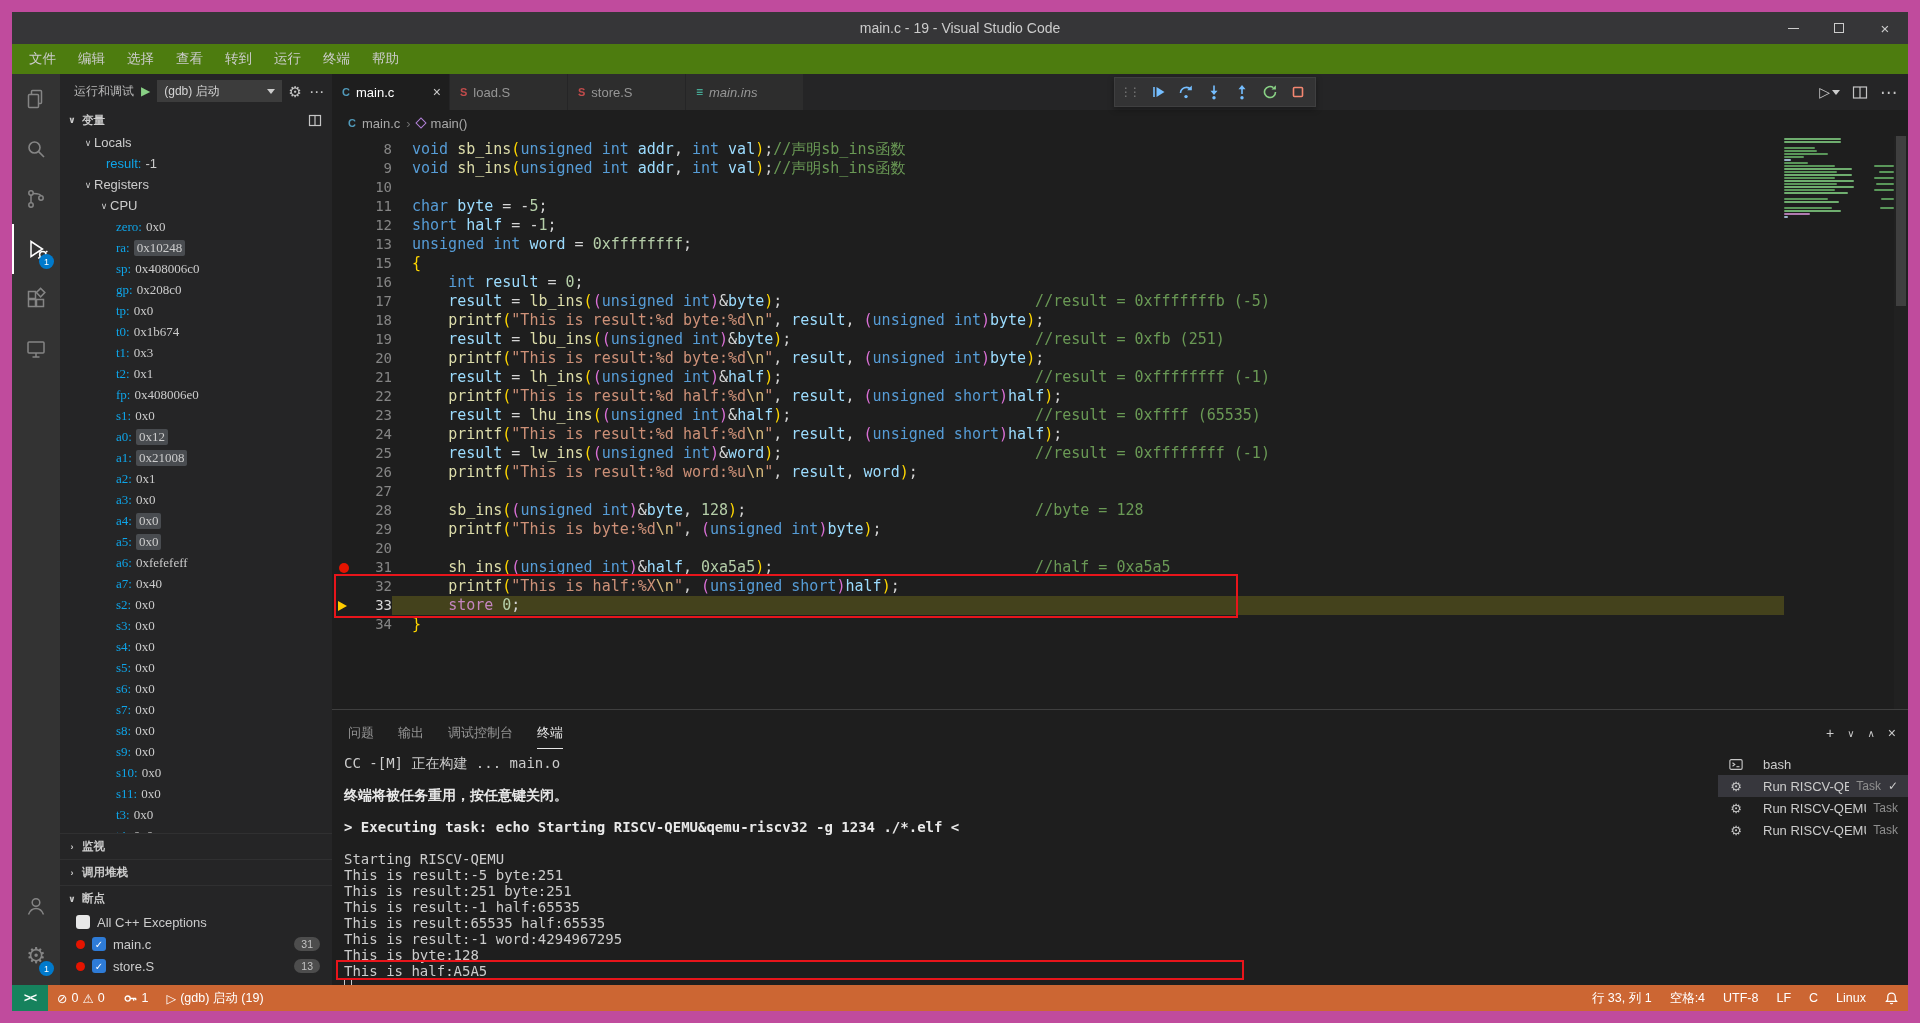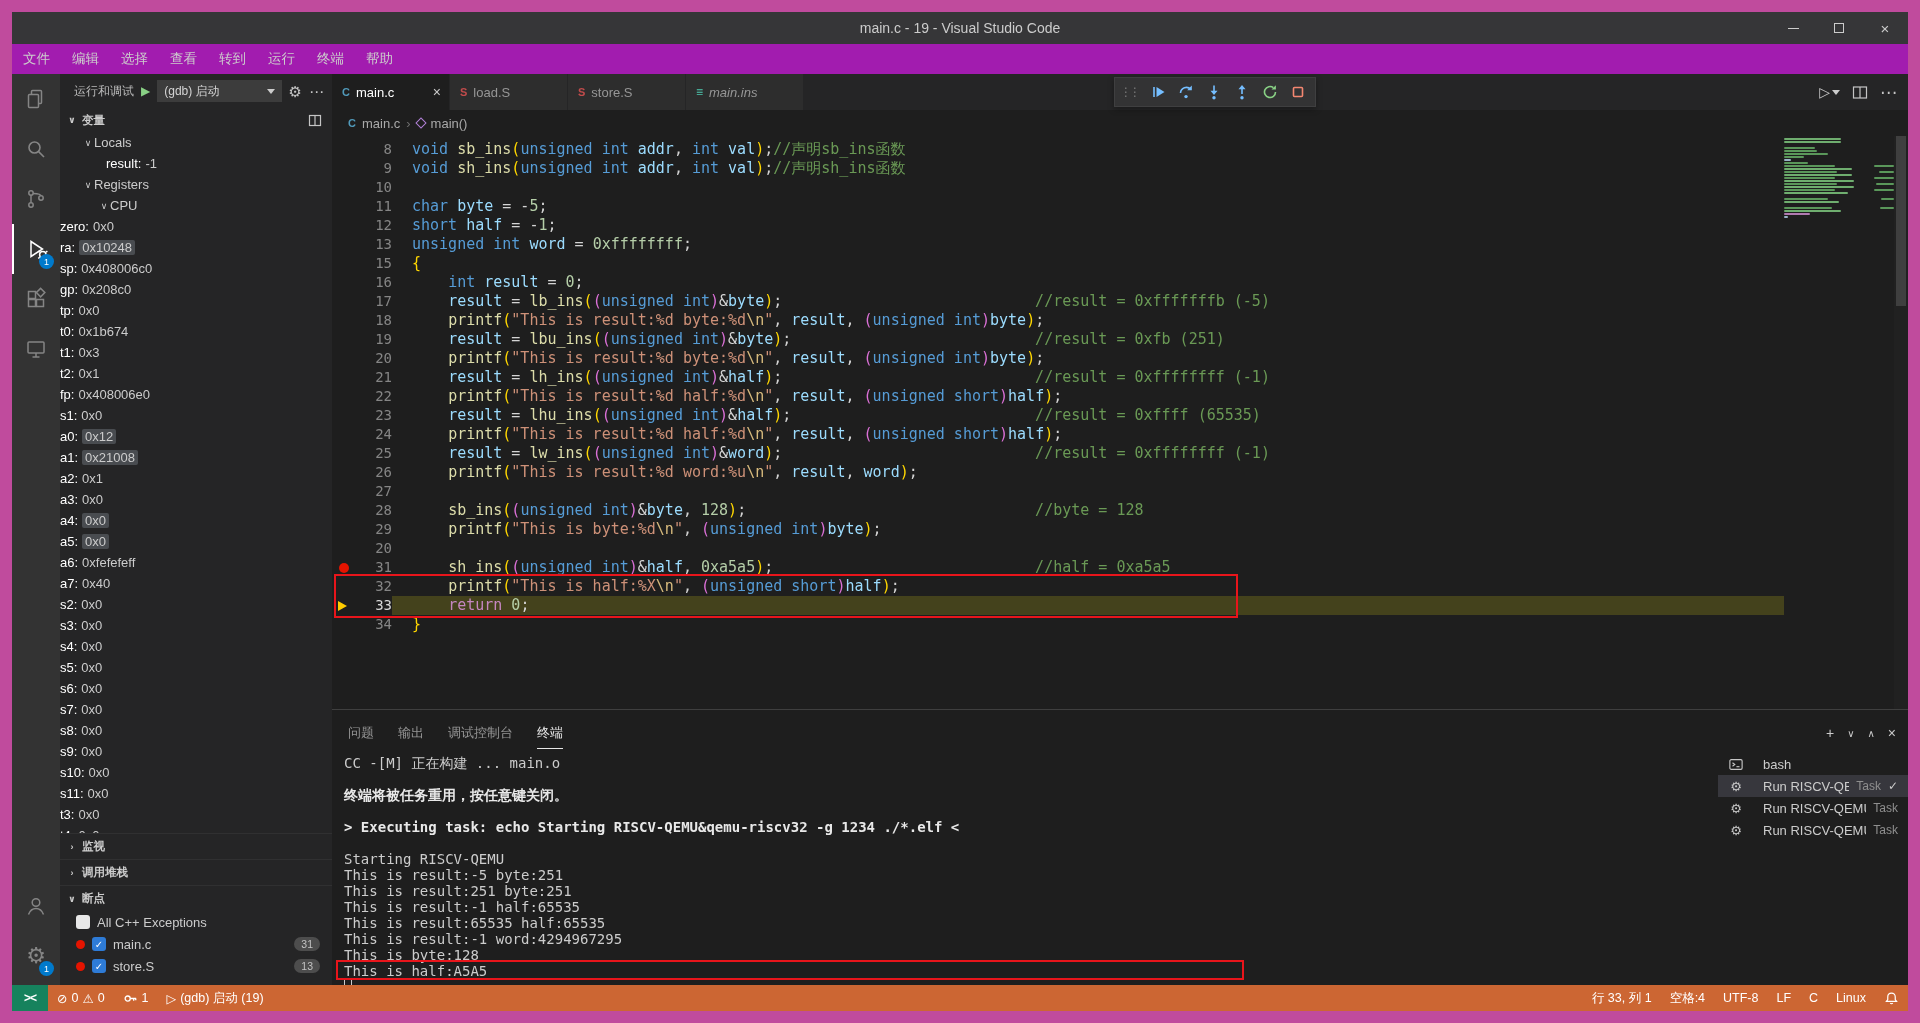--- a/index.html
+++ b/index.html
@@ -9,21 +9,21 @@
 
   
   .titlebar{height:32px;background:#363638;position:relative;display:flex;align-items:center;flex:none;}
   .title{position:absolute;left:0;right:0;text-align:center;color:#cccccc;font-size:14px;}
   .win-controls{margin-left:auto;display:flex;z-index:2;height:100%;}
   .win-btn{width:46px;height:100%;display:flex;align-items:center;justify-content:center;color:#cccccc;font-size:15px;}
   .min-bar{display:inline-block;width:11px;height:1px;background:#cccccc;}
   .max-box{display:inline-block;width:10px;height:10px;border:1px solid #cccccc;}
 
   
-  .menubar{height:30px;background:#a21caf;display:flex;align-items:center;padding-left:0;flex:none;}
+  .menubar{height:30px;background:#4d7c0f;display:flex;align-items:center;padding-left:6px;flex:none;}
   .menu-item{padding:0 11px;color:#cccccc;font-size:13.5px;height:100%;display:flex;align-items:center;}
 
   .main{flex:1;display:flex;min-height:0;}
 
   
   .activitybar{width:48px;background:#333333;display:flex;flex-direction:column;align-items:center;flex:none;}
   .act-item{width:48px;height:50px;display:flex;align-items:center;justify-content:center;color:#858585;position:relative;}
   .act-item.active{color:#ffffff;border-left:2px solid #ffffff;}
   .act-badge{position:absolute;bottom:5px;right:6px;min-width:15px;height:15px;border-radius:8px;background:var(--accent,#007acc);color:#fff;font-size:9px;display:flex;align-items:center;justify-content:center;padding:0 3px;}
   .act-bottom{margin-top:auto;margin-bottom:4px;display:flex;flex-direction:column;align-items:center;}
@@ -36,22 +36,22 @@
   .dh-play{color:#89d185;font-size:12px;}
   .dh-dropdown{flex:1;min-width:0;height:22px;background:#3c3c3c;display:flex;align-items:center;padding:0 7px;font-size:12px;color:#d4d4d4;gap:5px;}
   .dh-dropdown .dd-label{flex:1;white-space:nowrap;overflow:hidden;}
   .tri-down{width:0;height:0;border-left:4px solid transparent;border-right:4px solid transparent;border-top:5px solid #cccccc;}
   .dh-icon{color:#c5c5c5;font-size:15px;line-height:1;}
   .vars-header{height:24px;display:flex;align-items:center;gap:4px;padding-left:6px;font-size:11.5px;font-weight:bold;flex:none;}
   .chev{font-size:9px;color:#cccccc;width:12px;text-align:center;flex:none;}
   .vh-right{margin-left:auto;margin-right:10px;display:flex;}
   .vars-tree{flex:1;overflow:hidden;}
   .tree-row{height:21px;display:flex;align-items:center;white-space:nowrap;}
-  .ind1{padding-left:22px;} .ind2{padding-left:46px;} .ind2c{padding-left:38px;} .ind3{}
-  .var-name{color:#ffffff;}
+  .ind1{padding-left:22px;} .ind2{padding-left:46px;} .ind2c{padding-left:38px;} .ind3{padding-left:56px;font-family:Liberation Serif, serif;}
+  .var-name{color:#0ea5e9;}
   .var-val{color:#cccccc;margin-left:4px;}
   .var-val.hl{background:rgba(140,150,160,0.35);padding:0 3px;border-radius:2px;}
   .section-header{height:26px;display:flex;align-items:center;gap:4px;padding-left:6px;font-size:11.5px;font-weight:bold;border-top:1px solid #303031;flex:none;}
   .bp-list{flex:none;padding-bottom:8px;}
   .bp-row{height:22px;display:flex;align-items:center;gap:7px;padding-left:16px;font-size:13px;}
   .bp-dot{width:9px;height:9px;border-radius:50%;background:var(--breakpoint,#e51400);flex:none;}
   .bp-check{width:14px;height:14px;border-radius:3px;flex:none;display:flex;align-items:center;justify-content:center;font-size:10px;color:#fff;}
   .bp-check.on{background:#2e7bd6;}
   .bp-check.off{background:#e8e8e8;}
   .bp-badge{margin-left:auto;margin-right:12px;background:#4d4d4d;color:#c3c3c3;border-radius:9px;font-size:10.5px;padding:1px 7px;}
@@ -525,21 +525,21 @@
             <div class="code-line"><span class="cl-glyph"></span><span class="cl-num">23</span><span class="cl-text"><span class="tk-p">    </span><span class="tk-v">result</span><span class="tk-p"> = </span><span class="tk-f">lhu_ins</span><span class="tk-b1">(</span><span class="tk-b2">(</span><span class="tk-k">unsigned int</span><span class="tk-b2">)</span><span class="tk-p">&amp;</span><span class="tk-v">half</span><span class="tk-b1">)</span><span class="tk-p">;</span><span class="tk-c cl-comment">//result = 0xffff (65535)</span></span></div>
             <div class="code-line"><span class="cl-glyph"></span><span class="cl-num">24</span><span class="cl-text"><span class="tk-p">    </span><span class="tk-f">printf</span><span class="tk-b1">(</span><span class="tk-s">"This is result:%d half:%d</span><span class="tk-e">\n</span><span class="tk-s">"</span><span class="tk-p">, </span><span class="tk-v">result</span><span class="tk-p">, </span><span class="tk-b2">(</span><span class="tk-k">unsigned short</span><span class="tk-b2">)</span><span class="tk-v">half</span><span class="tk-b1">)</span><span class="tk-p">;</span></span></div>
             <div class="code-line"><span class="cl-glyph"></span><span class="cl-num">25</span><span class="cl-text"><span class="tk-p">    </span><span class="tk-v">result</span><span class="tk-p"> = </span><span class="tk-f">lw_ins</span><span class="tk-b1">(</span><span class="tk-b2">(</span><span class="tk-k">unsigned int</span><span class="tk-b2">)</span><span class="tk-p">&amp;</span><span class="tk-v">word</span><span class="tk-b1">)</span><span class="tk-p">;</span><span class="tk-c cl-comment">//result = 0xffffffff (-1)</span></span></div>
             <div class="code-line"><span class="cl-glyph"></span><span class="cl-num">26</span><span class="cl-text"><span class="tk-p">    </span><span class="tk-f">printf</span><span class="tk-b1">(</span><span class="tk-s">"This is result:%d word:%u</span><span class="tk-e">\n</span><span class="tk-s">"</span><span class="tk-p">, </span><span class="tk-v">result</span><span class="tk-p">, </span><span class="tk-v">word</span><span class="tk-b1">)</span><span class="tk-p">;</span></span></div>
             <div class="code-line"><span class="cl-glyph"></span><span class="cl-num">27</span><span class="cl-text"></span></div>
             <div class="code-line"><span class="cl-glyph"></span><span class="cl-num">28</span><span class="cl-text"><span class="tk-p">    </span><span class="tk-f">sb_ins</span><span class="tk-b1">(</span><span class="tk-b2">(</span><span class="tk-k">unsigned int</span><span class="tk-b2">)</span><span class="tk-p">&amp;</span><span class="tk-v">byte</span><span class="tk-p">, </span><span class="tk-n">128</span><span class="tk-b1">)</span><span class="tk-p">;</span><span class="tk-c cl-comment">//byte = 128</span></span></div>
             <div class="code-line"><span class="cl-glyph"></span><span class="cl-num">29</span><span class="cl-text"><span class="tk-p">    </span><span class="tk-f">printf</span><span class="tk-b1">(</span><span class="tk-s">"This is byte:%d</span><span class="tk-e">\n</span><span class="tk-s">"</span><span class="tk-p">, </span><span class="tk-b2">(</span><span class="tk-k">unsigned int</span><span class="tk-b2">)</span><span class="tk-v">byte</span><span class="tk-b1">)</span><span class="tk-p">;</span></span></div>
             <div class="code-line"><span class="cl-glyph"></span><span class="cl-num">20</span><span class="cl-text"></span></div>
             <div class="code-line"><span class="cl-glyph"><span class="bp-glyph"></span></span><span class="cl-num">31</span><span class="cl-text"><span class="tk-p">    </span><span class="tk-f">sh_ins</span><span class="tk-b1">(</span><span class="tk-b2">(</span><span class="tk-k">unsigned int</span><span class="tk-b2">)</span><span class="tk-p">&amp;</span><span class="tk-v">half</span><span class="tk-p">, </span><span class="tk-n">0xa5a5</span><span class="tk-b1">)</span><span class="tk-p">;</span><span class="tk-c cl-comment">//half = 0xa5a5</span></span></div>
             <div class="code-line"><span class="cl-glyph"></span><span class="cl-num">32</span><span class="cl-text"><span class="tk-p">    </span><span class="tk-f">printf</span><span class="tk-b1">(</span><span class="tk-s">"This is half:%X</span><span class="tk-e">\n</span><span class="tk-s">"</span><span class="tk-p">, </span><span class="tk-b2">(</span><span class="tk-k">unsigned short</span><span class="tk-b2">)</span><span class="tk-v">half</span><span class="tk-b1">)</span><span class="tk-p">;</span></span></div>
-            <div class="code-line current"><span class="cl-glyph"><span class="arrow-glyph"></span></span><span class="cl-num">33</span><span class="cl-text"><span class="tk-p">    </span><span class="tk-kc">return </span><span class="tk-n">0</span><span class="tk-p">;</span></span></div>
+            <div class="code-line current"><span class="cl-glyph"><span class="arrow-glyph"></span></span><span class="cl-num">33</span><span class="cl-text"><span class="tk-p">    </span><span class="tk-kc">store </span><span class="tk-n">0</span><span class="tk-p">;</span></span></div>
             <div class="code-line"><span class="cl-glyph"></span><span class="cl-num">34</span><span class="cl-text"><span class="tk-b1">}</span></span></div>
           </div>
         <div class="minimap">
             <div class="mm-row">
               <span class="mm-bar mm-g2" style="width: 52%;"></span>
             </div>
             <div class="mm-row">
               <span class="mm-bar mm-g2" style="width: 52%;"></span>
             </div>
             <div class="mm-row"></div>

